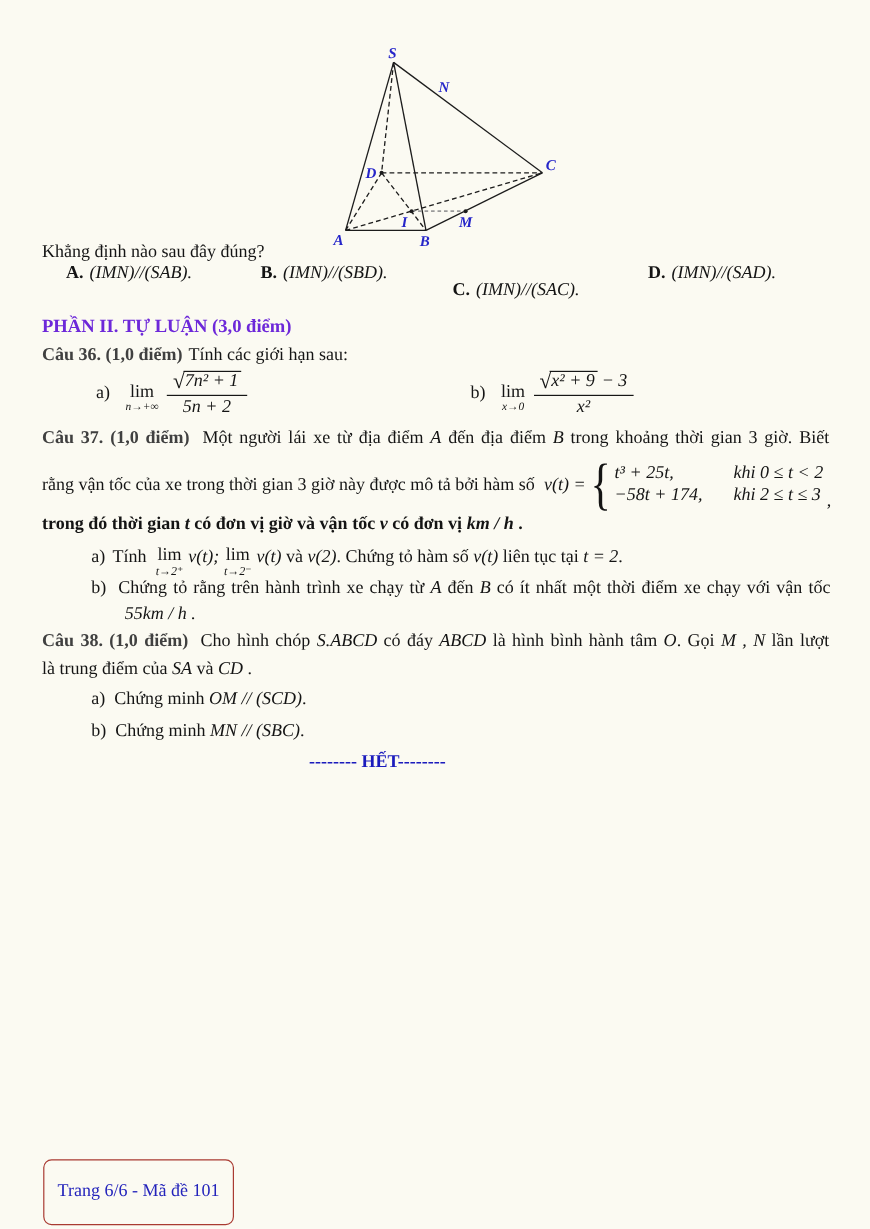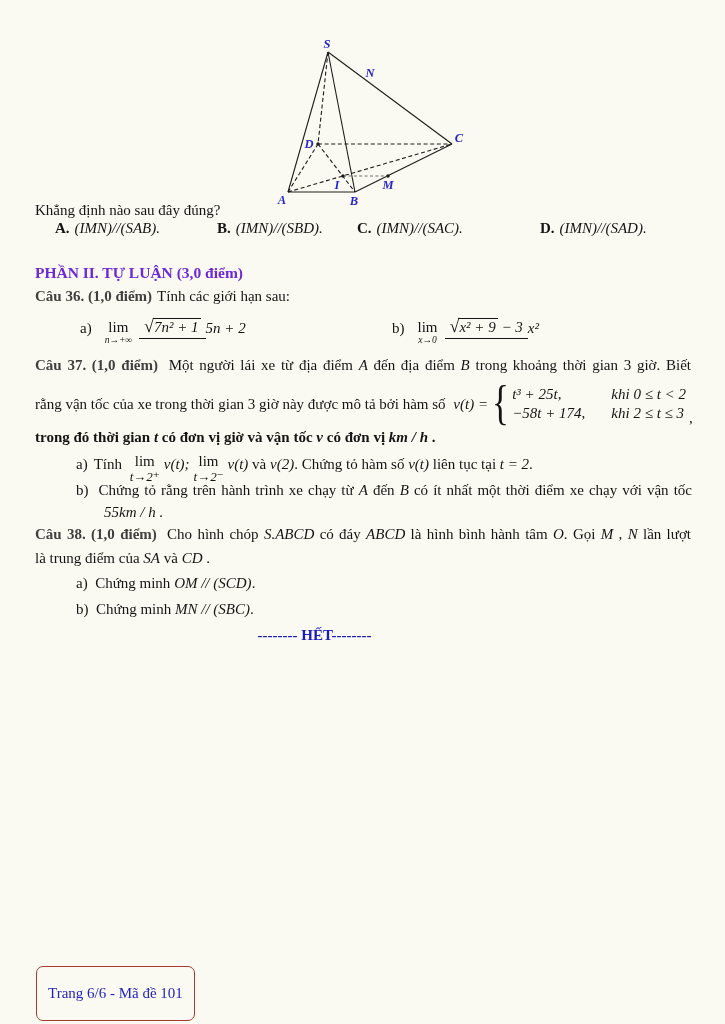--- a/index.html
+++ b/index.html
@@ -23,48 +23,48 @@
   #fig line.dash{stroke-dasharray:4 2.6;}
   #fig line.gdash{stroke:#9a9a9a;stroke-dasharray:3 2.4;stroke-width:1.4;}
   #fig text{font-family:"Liberation Serif",serif;font-style:italic;font-weight:bold;
             font-size:12.5px;fill:#2626c9;text-anchor:middle;}
   #fig circle{fill:#1c1c1c;}
   
   .prompt{left:35px;top:202px;}
   .optrow{left:0;top:220px;width:725px;height:24px;}
   .opt{position:absolute;top:0;}
   .opt .letter{font-weight:bold;margin-right:5px;}
-  .opt-a{left:55px;}.opt-b{left:217px;}.opt-c{left:357px;}.opt-d{left:540px;}
+  .opt-a{left:55px;}.opt-b{left:217px;}.opt-c{left:377px;margin-top:14px;}.opt-d{left:540px;}
   .heading{left:35px;top:264px;font-size:15.5px;}
   .q36line{left:35px;top:288px;}
   .qlabel{color:#404040;font-weight:bold;margin-right:5px;}
   
   .mexp{position:absolute;display:flex;align-items:center;gap:7px;height:52px;}
   .m36a{left:80px;top:302px;}
   .m36b{left:392px;top:302px;}
   .item{margin-right:6px;}
   .lim{display:inline-flex;flex-direction:column;align-items:center;line-height:1.05;transform:translateY(5px);}
   .lim .s{font-size:9.5px;font-style:italic;}
-  .frac{display:inline-flex;flex-direction:row;align-items:center;text-align:center;}
+  .frac{display:inline-flex;flex-direction:column;align-items:center;text-align:center;}
   .frac .num{display:block;border-bottom:1.2px solid #161616;padding:1px 5px 2px;}
   .frac .den{display:block;padding-top:1px;}
   .sqrt{white-space:nowrap;}
   .sqrt .rad{font-size:18px;line-height:0.8;vertical-align:top;position:relative;top:1px;margin-right:-1px;}
   .sqrt .under{display:inline-block;border-top:1.1px solid #161616;padding:0 2px 0 1px;}
   
   .l37-1{left:35px;top:357px;width:656px;text-align:justify;text-align-last:justify;}
   .l37-2{left:35px;top:381px;width:690px;display:flex;align-items:center;min-height:46px;}
   .pw{display:inline-flex;align-items:center;margin-left:4px;}
   .brace{font-size:44px;line-height:1;font-weight:400;transform:scaleY(1.08) scaleX(0.8);transform-origin:center;margin:0 1px 0 2px;}
   .cases{display:grid;grid-template-columns:max-content max-content;column-gap:26px;row-gap:2px;}
   .tail{align-self:flex-end;line-height:1;margin-left:3px;}
   .l37-3{left:35px;top:429px;font-weight:bold;}
   .i37a{left:76px;top:449px;display:flex;align-items:center;height:30px;}
   .lim2{display:inline-flex;flex-direction:column;align-items:center;line-height:1.05;transform:translateY(5px);margin:0 4px;}
-  .lim2 .s{font-size:13px;font-style:italic;}
+  .lim2 .s{font-size:10px;font-style:italic;}
   .i37b{left:76px;top:482px;width:616px;text-align:justify;text-align-last:justify;}
   .i37b2{left:104px;top:504px;}
   
   .l38-1{left:35px;top:526px;width:656px;text-align:justify;text-align-last:justify;}
   .l38-2{left:35px;top:550px;}
   .i38a{left:76px;top:575px;}
   .i38b{left:76px;top:601px;}
   .endline{left:0;top:627px;width:629px;text-align:center;font-weight:bold;color:#1b1bbd;}
   
   .badge{left:36px;top:966px;border:1.2px solid #a93a32;border-radius:7px;

